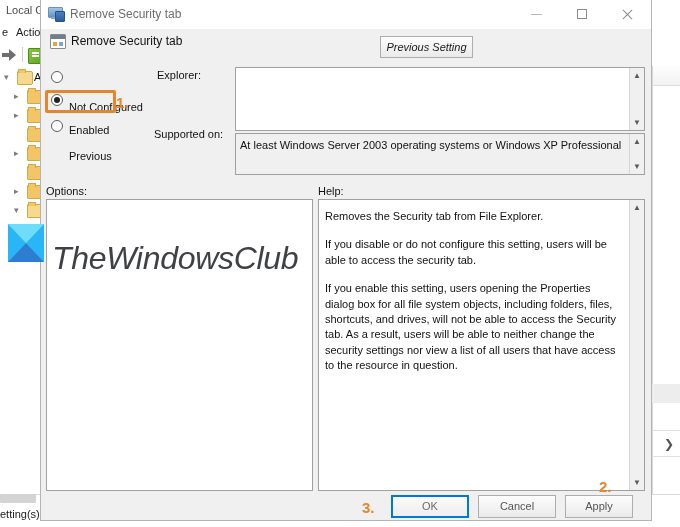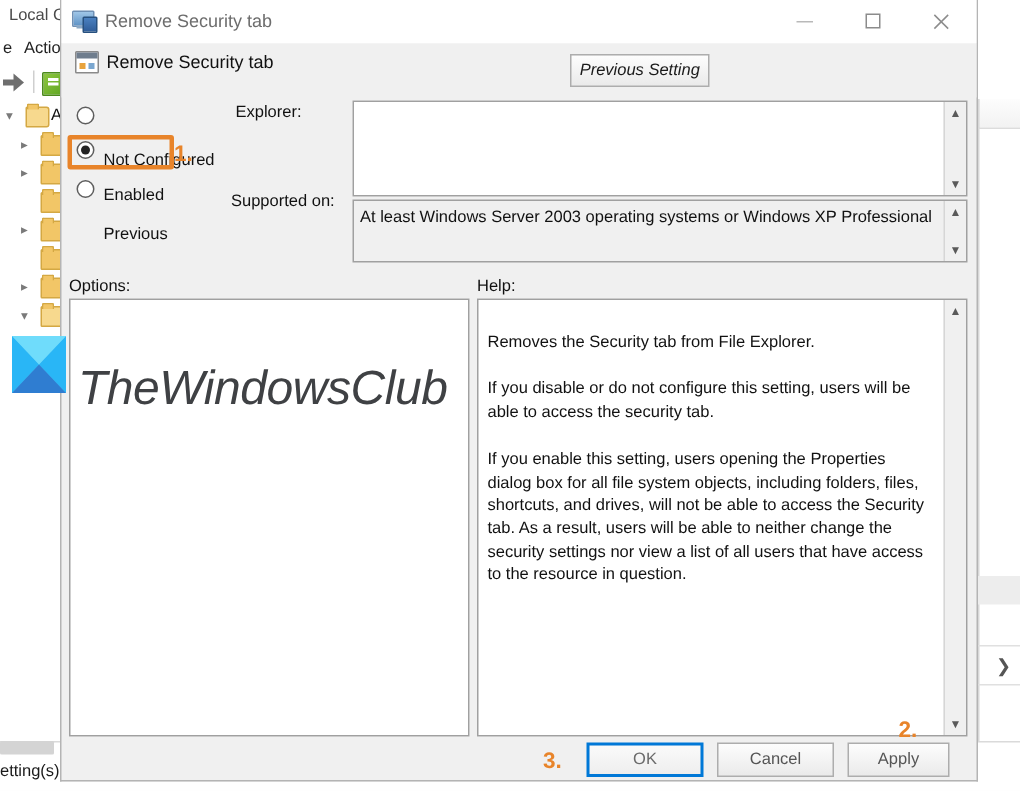--- a/index.html
+++ b/index.html
@@ -471,21 +471,21 @@
     width: 327px; height: 292px;
   }
   .help-text {
     position: absolute;
     left: 6px; top: 5px;
     width: 296px;
     font-size: 11px;
     color: #111;
     line-height: 15.4px;
   }
-  .help-text p { margin: 16px 0 13px 0; }
+  .help-text p { margin: 4px 0 13px 0; }
   .help-text p:last-child { margin-bottom: 0; }
 
   
   .btn-ok {
     left: 391px; top: 495px;
     width: 78px; height: 23px;
     border: 2px solid #0078d7;
     background: linear-gradient(#fafafa,#eeeeee);
     line-height: 19px;
     color: #6b6b6b;

